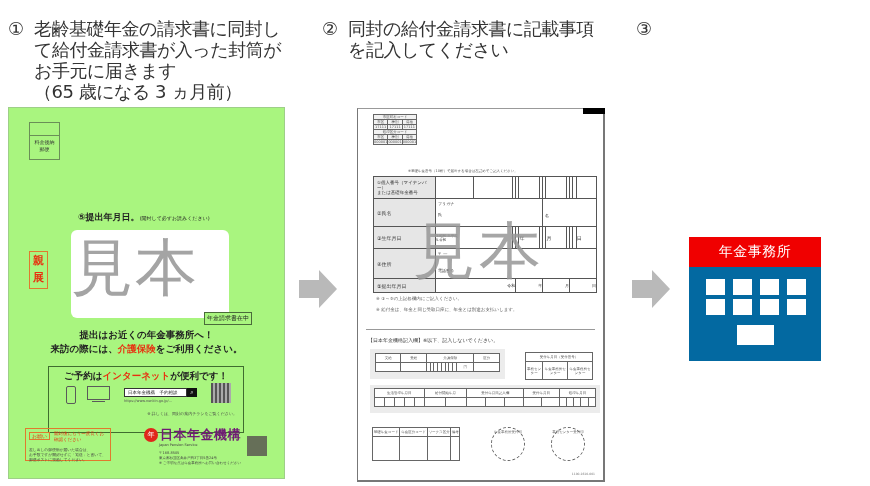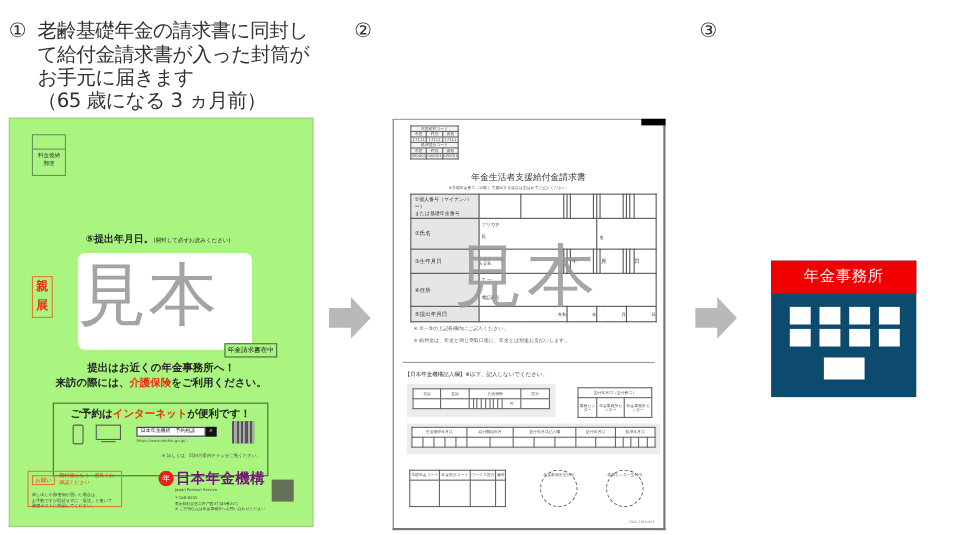--- a/index.html
+++ b/index.html
@@ -69,37 +69,39 @@
   #fn2 { top: 198px; }
   .form-divider { position: absolute; left: 8px; right: 8px; top: 220px; border-top: 1px solid #999; }
   .office-label { position: absolute; left: 10px; top: 228px; font-size: 5px; color: #333; }
   .gray-block { position: absolute; background: #ececec; }
   .mini-table { position: absolute; border-collapse: collapse; font-size: 3.5px; color: #555; background: #fff; }
   .mini-table td { border: 0.5px solid #666; height: 9px; text-align: center; }
   .stamp-circle { position: absolute; width: 34px; height: 34px; border: 1px dashed #666; border-radius: 50%; font-size: 3.5px; color: #666; text-align: center; line-height: 8px; }
   .form-code { position: absolute; right: 8px; bottom: 4px; font-size: 3px; color: #777; }
 
   
-  .office { position: absolute; left: 689px; top: 237px; width: 132px; height: 124px; background: #0c4a6e; margin-left: 12px; }
+  .office { position: absolute; left: 689px; top: 237px; width: 132px; height: 124px; background: #0369a1; }
   .office-sign { position: absolute; left: 0; top: 0; width: 132px; height: 30px; background: #f00000; color: #fff; font-size: 14px; line-height: 28px; text-align: center; letter-spacing: 0.5px; }
   .office-window { position: absolute; width: 19px; height: 16px; background: #fff; }
   .office-door { position: absolute; left: 48px; top: 88px; width: 37px; height: 20px; background: #fff; }
 </style>
 </head>
 <body>
 
 <div class="step-title" id="step1">
   <span class="num">①</span>
   <span class="txt">老齢基礎年金の請求書に同封し
 て給付金請求書が入った封筒が
 お手元に届きます
 （65 歳になる 3 ヵ月前）</span>
 </div>
 <div class="step-title" id="step2">
   <span class="num">②</span>
+  <span class="txt">同封の給付金請求書に記載事項
+を記入してください</span>
 </div>
 <div class="step-title" id="step3">
   <span class="num">③</span>
 </div>
 
 <div class="envelope">
   <div class="stamp-box">
     <div class="line"></div>
     <div class="lbl">料金後納
 郵便</div>
@@ -175,21 +177,20 @@
           <td>種別</td>
           <td>資格</td>
         </tr>
     <tr>
           <td>000001</td>
           <td>000001</td>
           <td>000001</td>
         </tr>
   </tbody>
     </table>
-  <div class="form-title">年金生活者支援給付金請求書</div>
   <div class="form-note">※基礎年金番号（10桁）で届出する場合は左詰めでご記入ください。</div>
 
   <table class="main-table">
     <tbody>
         <tr style="height:22px">
       <td class="hd" style="white-space:pre-line;font-size:4.5px;">①個人番号（マイナンバー）
 または基礎年金番号</td>
       <td></td>
           <td></td>
           <td></td>

